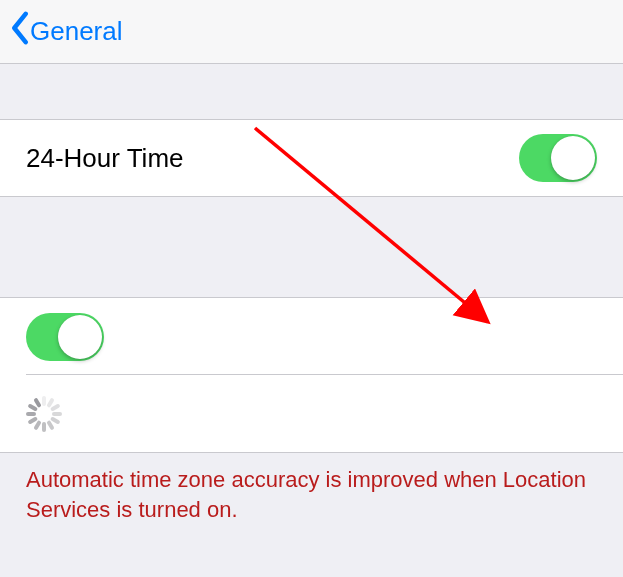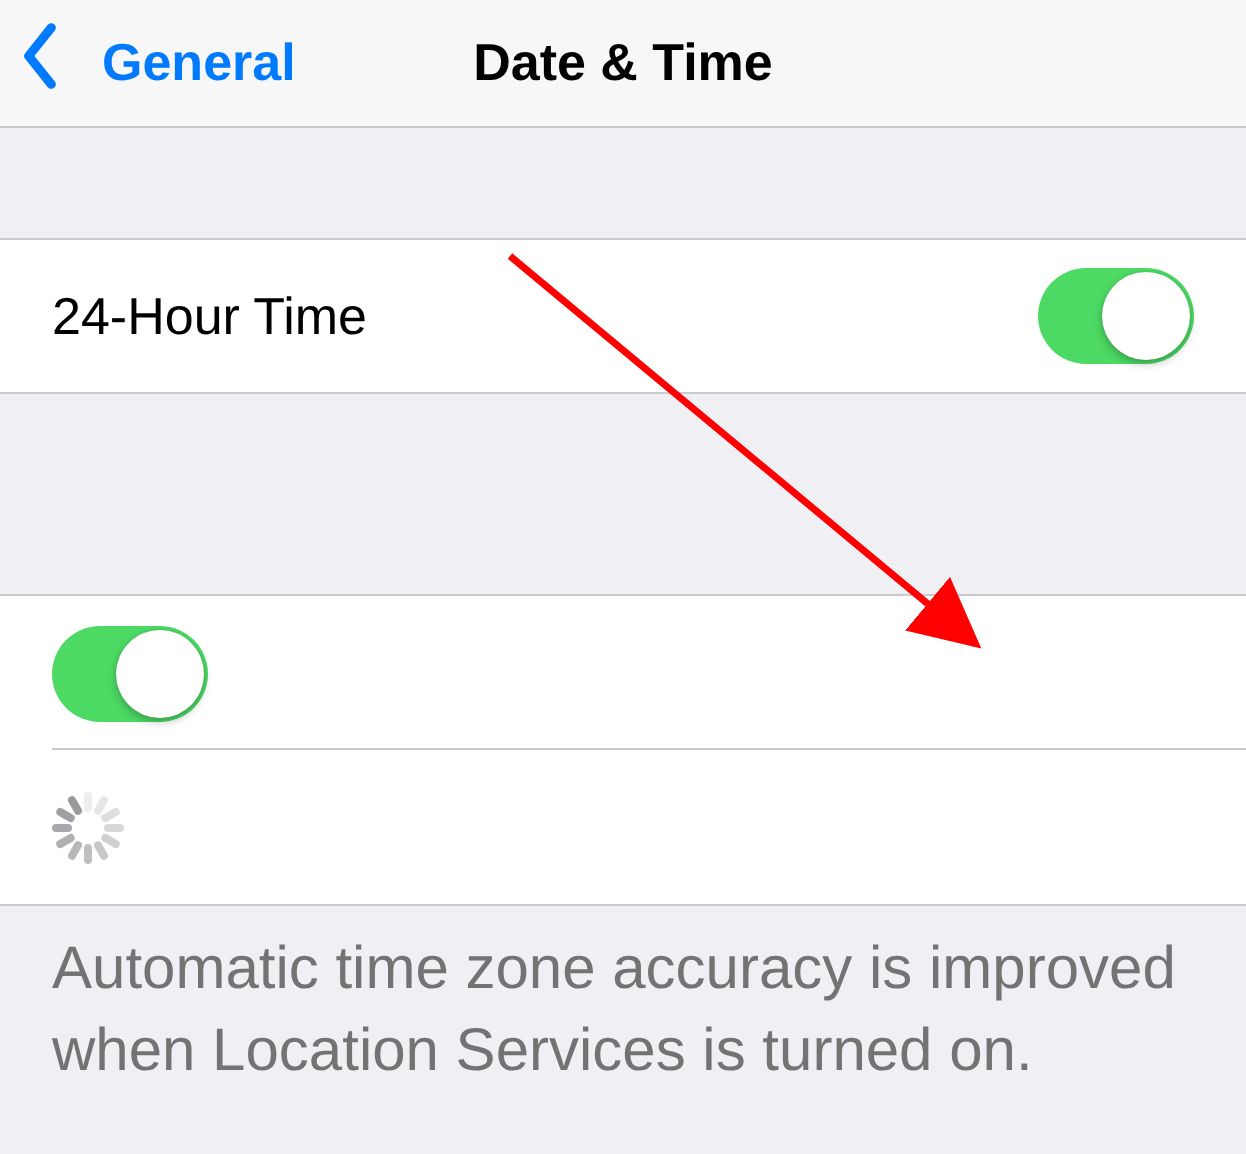--- a/index.html
+++ b/index.html
@@ -21,21 +21,21 @@
   }
   .back {
     display: flex;
     align-items: center;
     color: #007aff;
     font-size: 26px;
     padding-left: 10px;
     cursor: pointer;
   }
   .back svg { width: 20px; height: 34px; }
-  .back-label { margin-left: 21px; font-weight: 700; }
+  .back-label { margin-left: 0; font-weight: 400; }
   .title {
     position: absolute;
     left: 0; right: 0;
     text-align: center;
     font-size: 26px;
     font-weight: 600;
     pointer-events: none;
   }
   .group-gap { height: 55px; }
   .cell {
@@ -82,43 +82,42 @@
     position: absolute;
     left: 50%; top: 50%;
     width: 4px; height: 10px;
     background: #8e8e93;
     border-radius: 2px;
     transform-origin: center -7px;
     opacity: 0.25;
   }
   .footer {
     padding: 12px 26px 0 26px;
-    font-size: 30px;
+    font-size: 22px;
     line-height: 1.35;
-    color: #737373;
+    color: #b91c1c;
   }
   
   .arrow {
     position: absolute;
     pointer-events: none;
   }
 </style>
 </head>
 <body>
 
 <div class="navbar">
   <div class="back">
     <span>
       <svg viewBox="0 0 14 24" fill="none" stroke="#007aff" stroke-width="3.2" stroke-linecap="round" stroke-linejoin="round">
         <polyline points="11,2 3,12 11,22"></polyline>
       </svg>
     </span>
     <span class="back-label">General</span>
   </div>
-  <div class="title">Date &amp; Time</div>
 </div>
 
 <div class="group-gap"></div>
 
 <div class="cell sep-top sep-bottom">
   <span>24-Hour Time</span>
   <div class="toggle">
     <div class="knob"></div>
   </div>
 </div>

